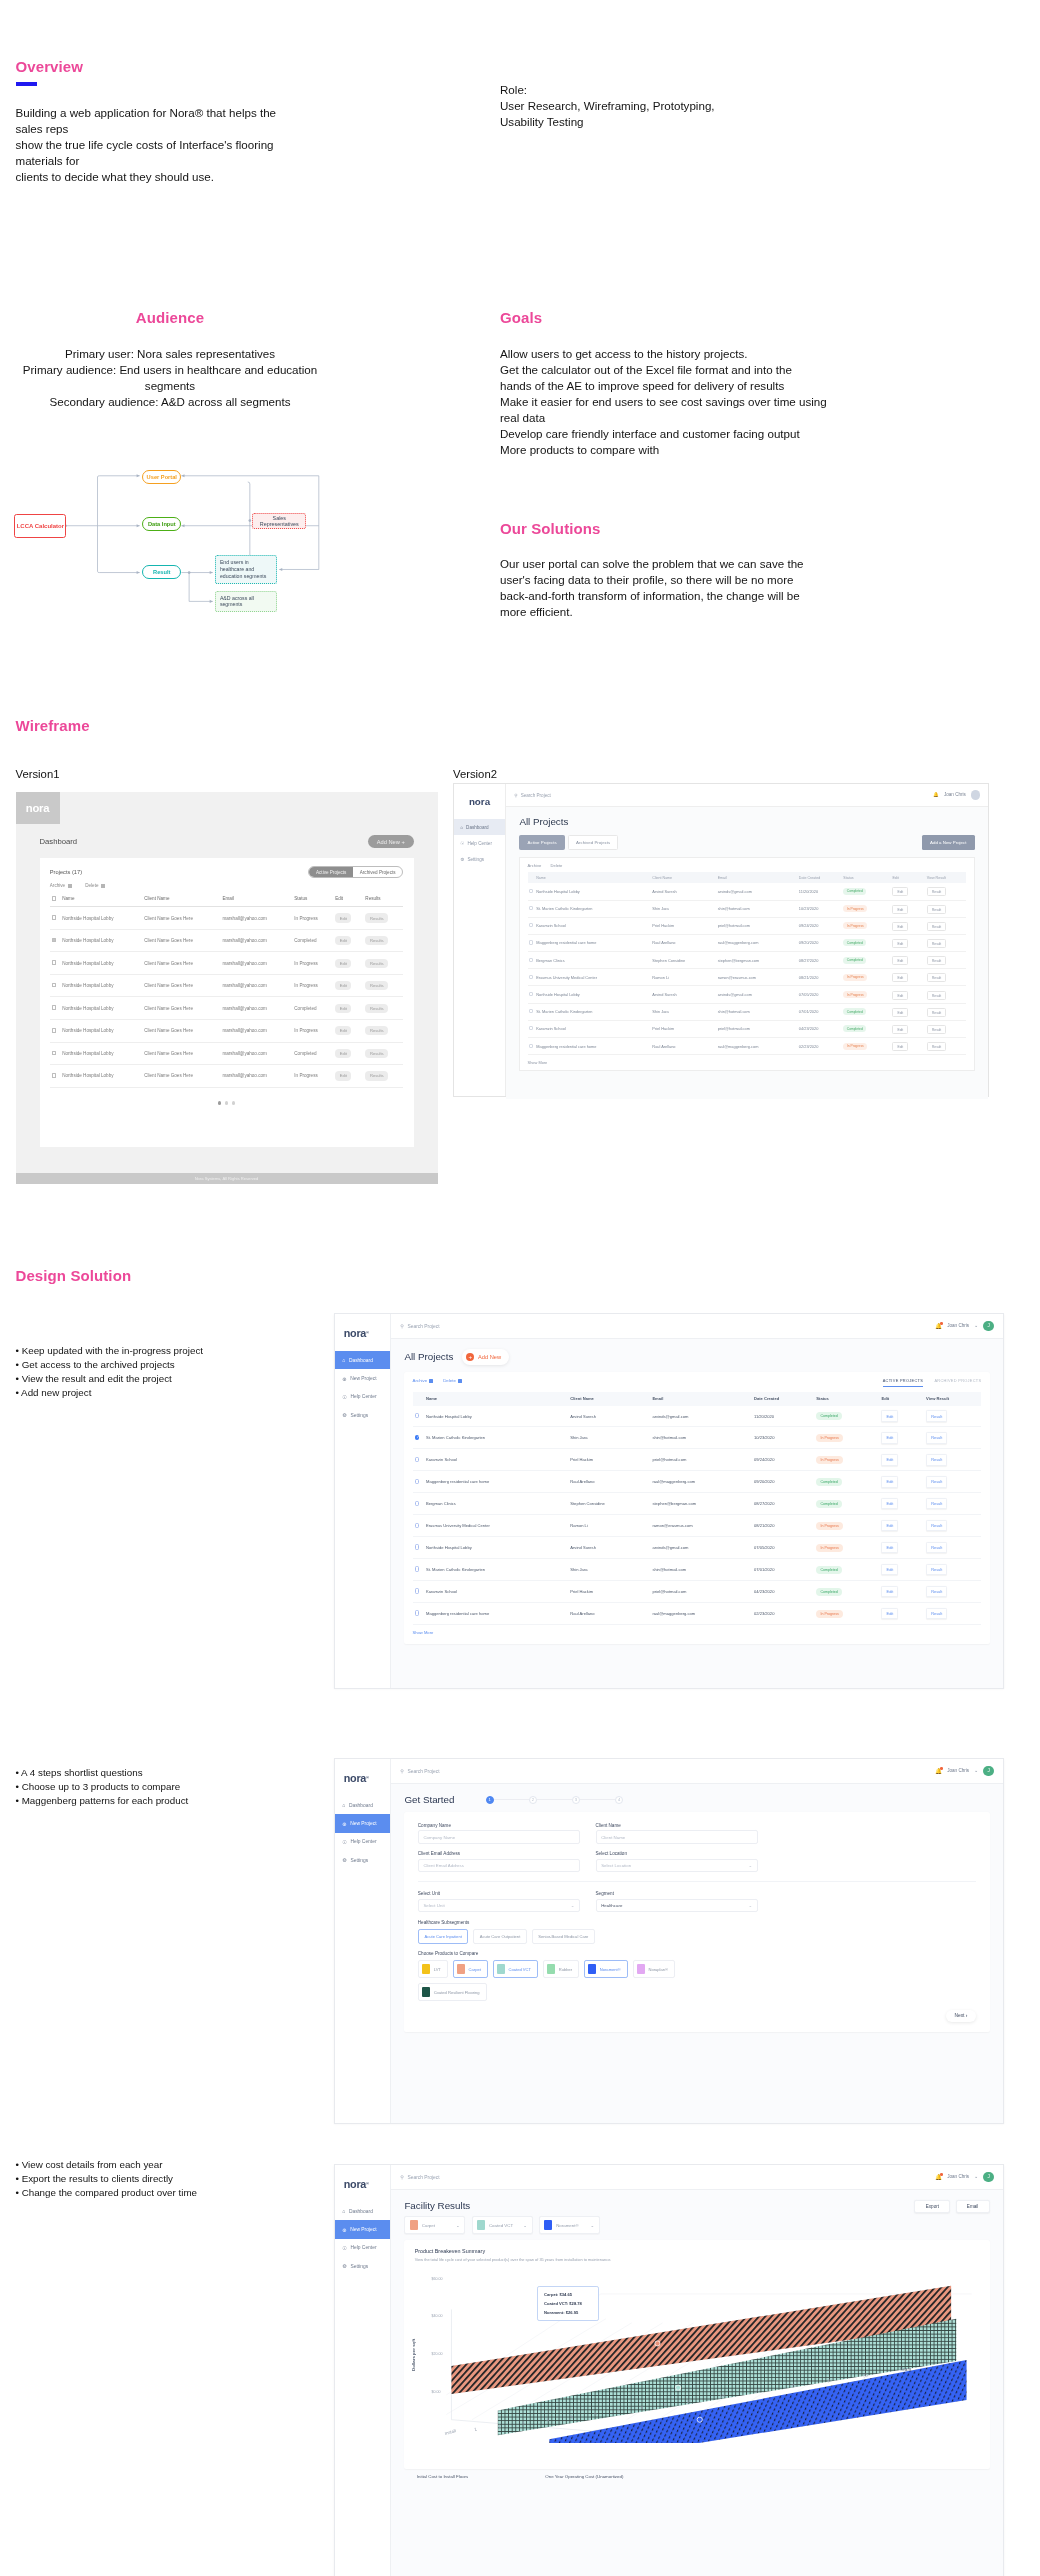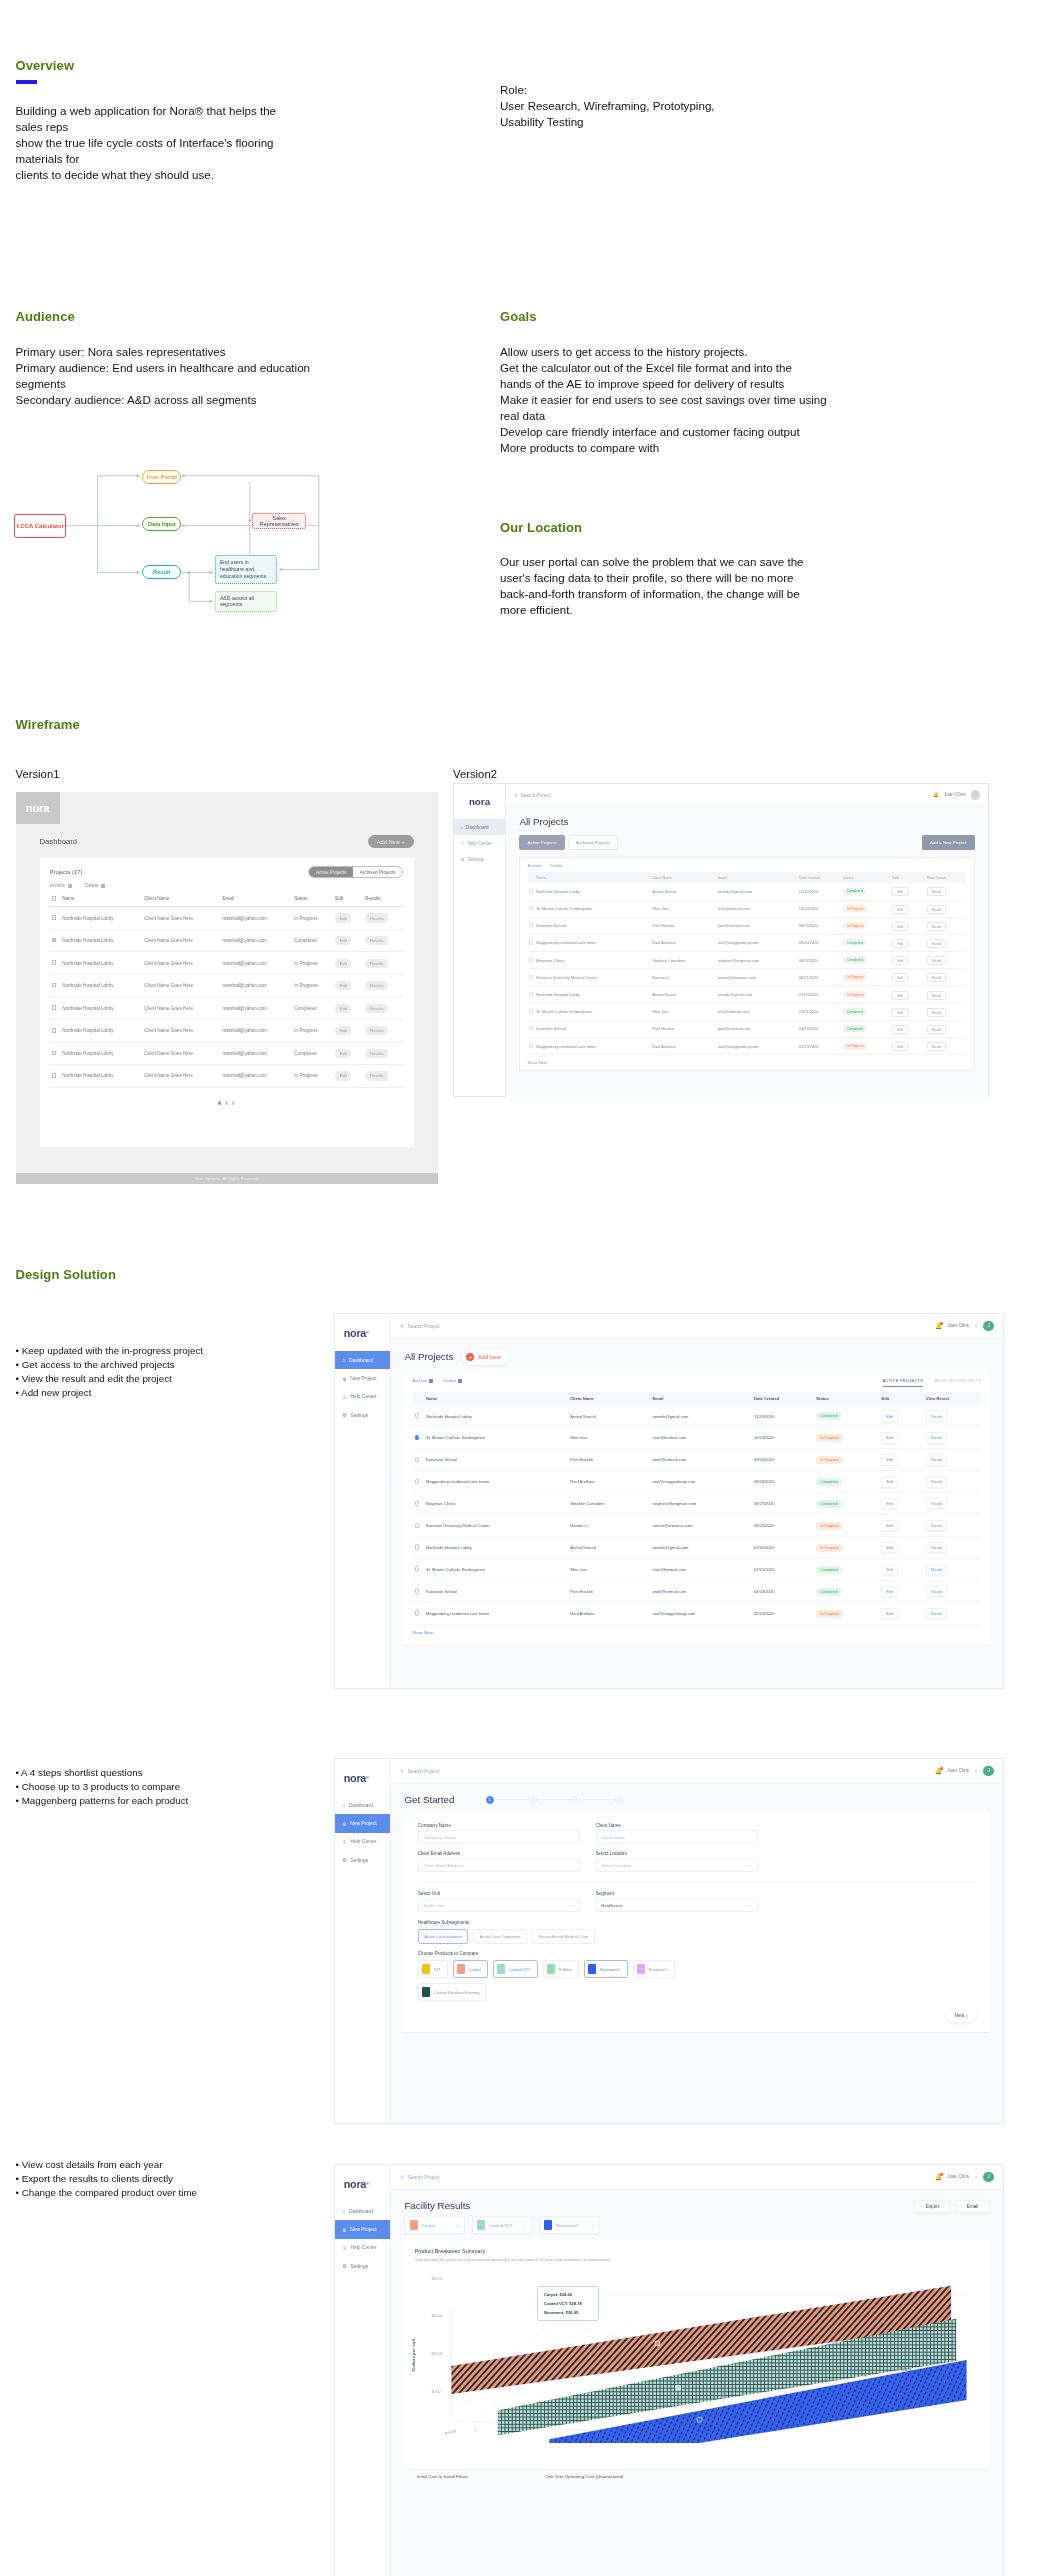--- a/index.html
+++ b/index.html
@@ -7,30 +7,30 @@
     width: 1041px;
     background: #ffffff;
     font-family: "Liberation Sans", sans-serif;
     color: #111111;
     -webkit-font-smoothing: antialiased;
   }
   .page { position: relative; width: 1041px; height: 2725px; }
 
   
   h2.sec-title {
-    font-size: 13px; font-weight: 700; letter-spacing: 0.1px; color: #4d7c0f;
+    font-size: 15px; font-weight: 700; letter-spacing: 0.1px; color: #ec4899;
   }
   .accent-rule { width: 21.6px; height: 3.6px; background: #2019f0; margin-top: 7.2px; }
   .body-text { font-size: 11.6px; line-height: 16px; color: #141414; font-weight: 400; }
   .body-text .ln { display: block; }
 
   
   .s-overview   { position: absolute; left: 15.5px;  top: 58px;  width: 289px; }
   .s-role       { position: absolute; left: 500px; top: 82px;  width: 330px; }
-  .s-audience   { position: absolute; left: 15.5px;  top: 309px;  width: 309px; }
+  .s-audience   { position: absolute; left: 15.5px;  top: 309px;  width: 309px; text-align: center; }
   .s-goals      { position: absolute; left: 500px; top: 309px;  width: 371px; }
   .s-solutions  { position: absolute; left: 500px; top: 520px; width: 371px; }
   .s-wireframe  { position: absolute; left: 15.5px;  top: 717px; }
   .s-design     { position: absolute; left: 15.5px;  top: 1267px; }
 
   .sec-sub { font-size: 11.3px; font-weight: 400; color: #111; }
 
   
   .diagram { position: absolute; left: 10.3px; top: 453px; width: 350px; height: 165px; }
   .diagram svg { display:block; }
@@ -291,21 +291,21 @@
       <span class="ln">Get the calculator out of the Excel file format and into the</span>
       <span class="ln">hands of the AE to improve speed for delivery of results</span>
       <span class="ln">Make it easier for end users to see cost savings over time using</span>
       <span class="ln">real data</span>
       <span class="ln">Develop care friendly interface and customer facing output</span>
       <span class="ln">More products to compare with</span>
     </div>
   </div>
 
   <div class="s-solutions">
-    <h2 class="sec-title">Our Location</h2>
+    <h2 class="sec-title">Our Solutions</h2>
     <div class="body-text" style="margin-top:18.5px">
       <span class="ln">Our user portal can solve the problem that we can save the</span>
       <span class="ln">user's facing data to their profile, so there will be no more</span>
       <span class="ln">back-and-forth transform of information, the change will be</span>
       <span class="ln">more efficient.</span>
     </div>
   </div>
 
   <div class="diagram">
     <svg width="350" height="165" viewBox="0 0 680 320">

